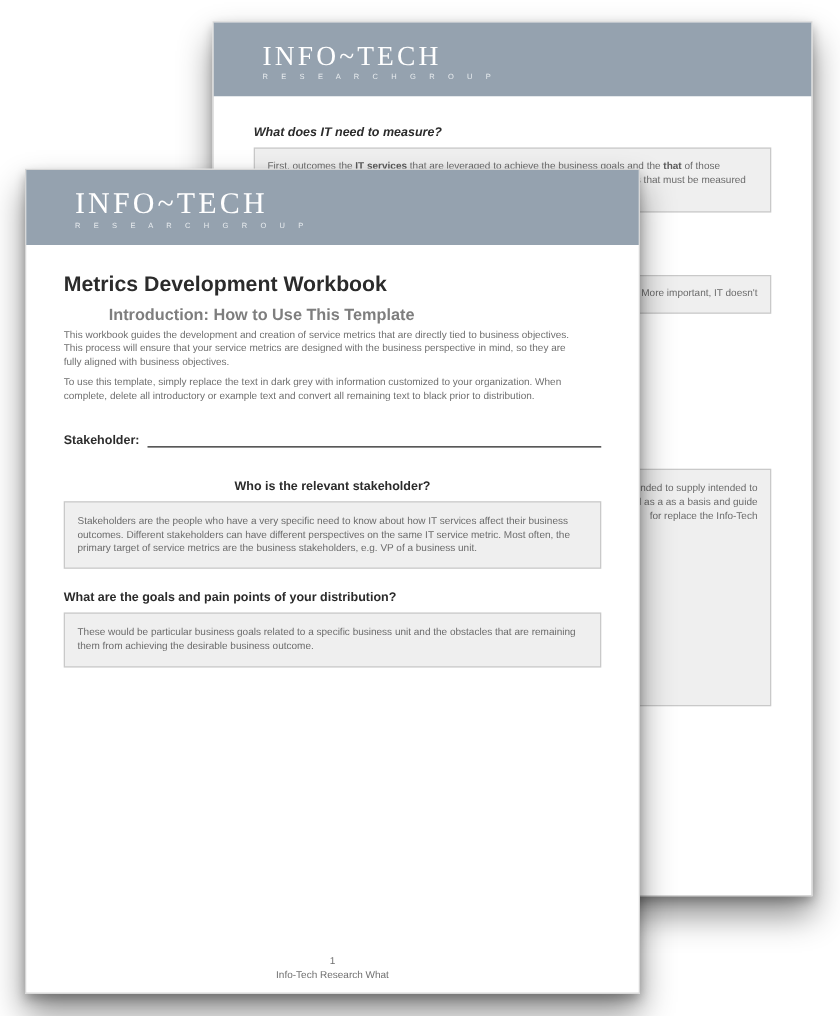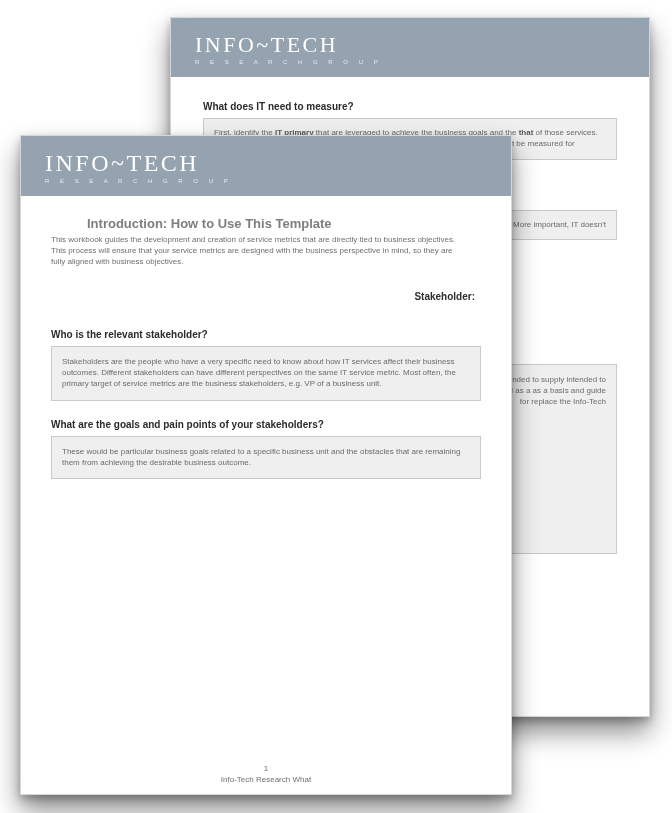--- a/index.html
+++ b/index.html
@@ -32,21 +32,21 @@
     left:170px; top:17px;
     width:480px; height:700px;
   }
   .page.front{
     left:20px; top:135px;
     width:492px; height:660px;
   }
   .banner{
     background:var(--banner);
     color:#fff;
-    padding:14px 24px 12px 24px;
+    padding:14px 24px 12px 39px;
   }
   .banner .brand-top{
     font-family:"Times New Roman", Georgia, serif;
     font-size:22px;
     letter-spacing:2.5px;
     font-weight:400;
   }
   .banner .brand-sub{
     font-family:Arial, sans-serif;
     font-size:6px;
@@ -75,41 +75,40 @@
   p.body-text{
     font-size:8px;
     line-height:1.35;
     color:#6f6f6f;
     margin:3px 18px 6px 0;
   }
   .field-row{
     display:flex;
     align-items:flex-end;
     margin-top:12px;
-    flex-direction:column;
   }
   .field-label{
     font-size:10px;
     font-weight:bold;
     color:#2d2d2d;
     white-space:nowrap;
     margin-right:6px;
   }
   .field-line{
     flex:1;
     border-bottom:1.3px solid #222;
     height:10px;
   }
   h3.q{
     font-size:10px;
     font-weight:bold;
     color:#2b2b2b;
     margin:18px 0 6px 0;
   }
-  .back h3.q{margin-top:6px;}
+  .back h3.q{margin-top:6px;font-style:italic;}
   .grey-box{
     border:1px solid var(--box-border);
     background:var(--box-fill);
     padding:10px 10px;
     font-size:8px;
     line-height:1.35;
     color:#6b6b6b;
     margin-bottom:4px;
   }
   .grey-box .strong{font-weight:bold;color:#5b5b5b;}
@@ -134,53 +133,55 @@
 <body>
 
 <div class="page back">
   <div class="banner">
     <div class="brand-top">INFO~TECH</div>
     <div class="brand-sub">R E S E A R C H   G R O U P</div>
   </div>
   <div class="content">
     <h3 class="q">What does IT need to measure?</h3>
     <div class="grey-box short">
-      <span>First, identify the </span><span class="strong">IT primary</span><span> that are leveraged to achieve the business goals and the </span><span class="strong">that</span><span> of those services. Then, identify the attributes and characteristics of those services and users that must be measured for</span>
+      <span>First, outcomes the </span><span class="strong">IT services</span><span> that are leveraged to achieve the business goals and the </span><span class="strong">that</span><span> of those services. Then, identify the attributes and characteristics of those services and users that must be measured for</span>
     </div>
     <div class="spacer-md"></div>
     <div class="grey-box short" style="text-align:right;">
       <span class="strong">business stakeholders.</span><span> More important, IT doesn't</span>
     </div>
     <div class="spacer-md" style="height:120px;"></div>
     <div class="grey-box tall" style="text-align:right;">
       <div style="width:130px;margin-left:auto;">are intended to supply intended to be used as a as a basis and guide for replace the Info-Tech</div>
     </div>
   </div>
 </div>
 
 <div class="page front">
   <div class="banner">
     <div class="brand-top">INFO~TECH</div>
     <div class="brand-sub">R E S E A R C H   G R O U P</div>
   </div>
   <div class="content">
+    <h1 class="doc-title">Metrics Development Workbook</h1>
     <h2 class="section-title">Introduction: How to Use This Template</h2>
     <p class="body-text">This workbook guides the development and creation of service metrics that are directly tied to business objectives. This process will ensure that your service metrics are designed with the business perspective in mind, so they are fully aligned with business objectives.</p>
+    <p class="body-text">To use this template, simply replace the text in dark grey with information customized to your organization. When complete, delete all introductory or example text and convert all remaining text to black prior to distribution.</p>
 
     <div class="spacer-sm"></div>
 
     <div class="field-row">
       <span class="field-label">Stakeholder:</span>
       <span class="field-line"></span>
     </div>
 
-    <h3 class="q" style="margin-top:26px;">Who is the relevant stakeholder?</h3>
+    <h3 class="q" style="margin-top:26px;text-align:center;">Who is the relevant stakeholder?</h3>
     <div class="grey-box">Stakeholders are the people who have a very specific need to know about how IT services affect their business outcomes. Different stakeholders can have different perspectives on the same IT service metric. Most often, the primary target of service metrics are the business stakeholders, e.g. VP of a business unit.</div>
 
-    <h3 class="q">What are the goals and pain points of your stakeholders?</h3>
+    <h3 class="q">What are the goals and pain points of your distribution?</h3>
     <div class="grey-box">These would be particular business goals related to a specific business unit and the obstacles that are remaining them from achieving the desirable business outcome.</div>
 
   </div>
   <div class="footer">
     <span class="pagenum">1</span>
     <span>Info-Tech Research What</span>
   </div>
 </div>
 
 </body></html>

